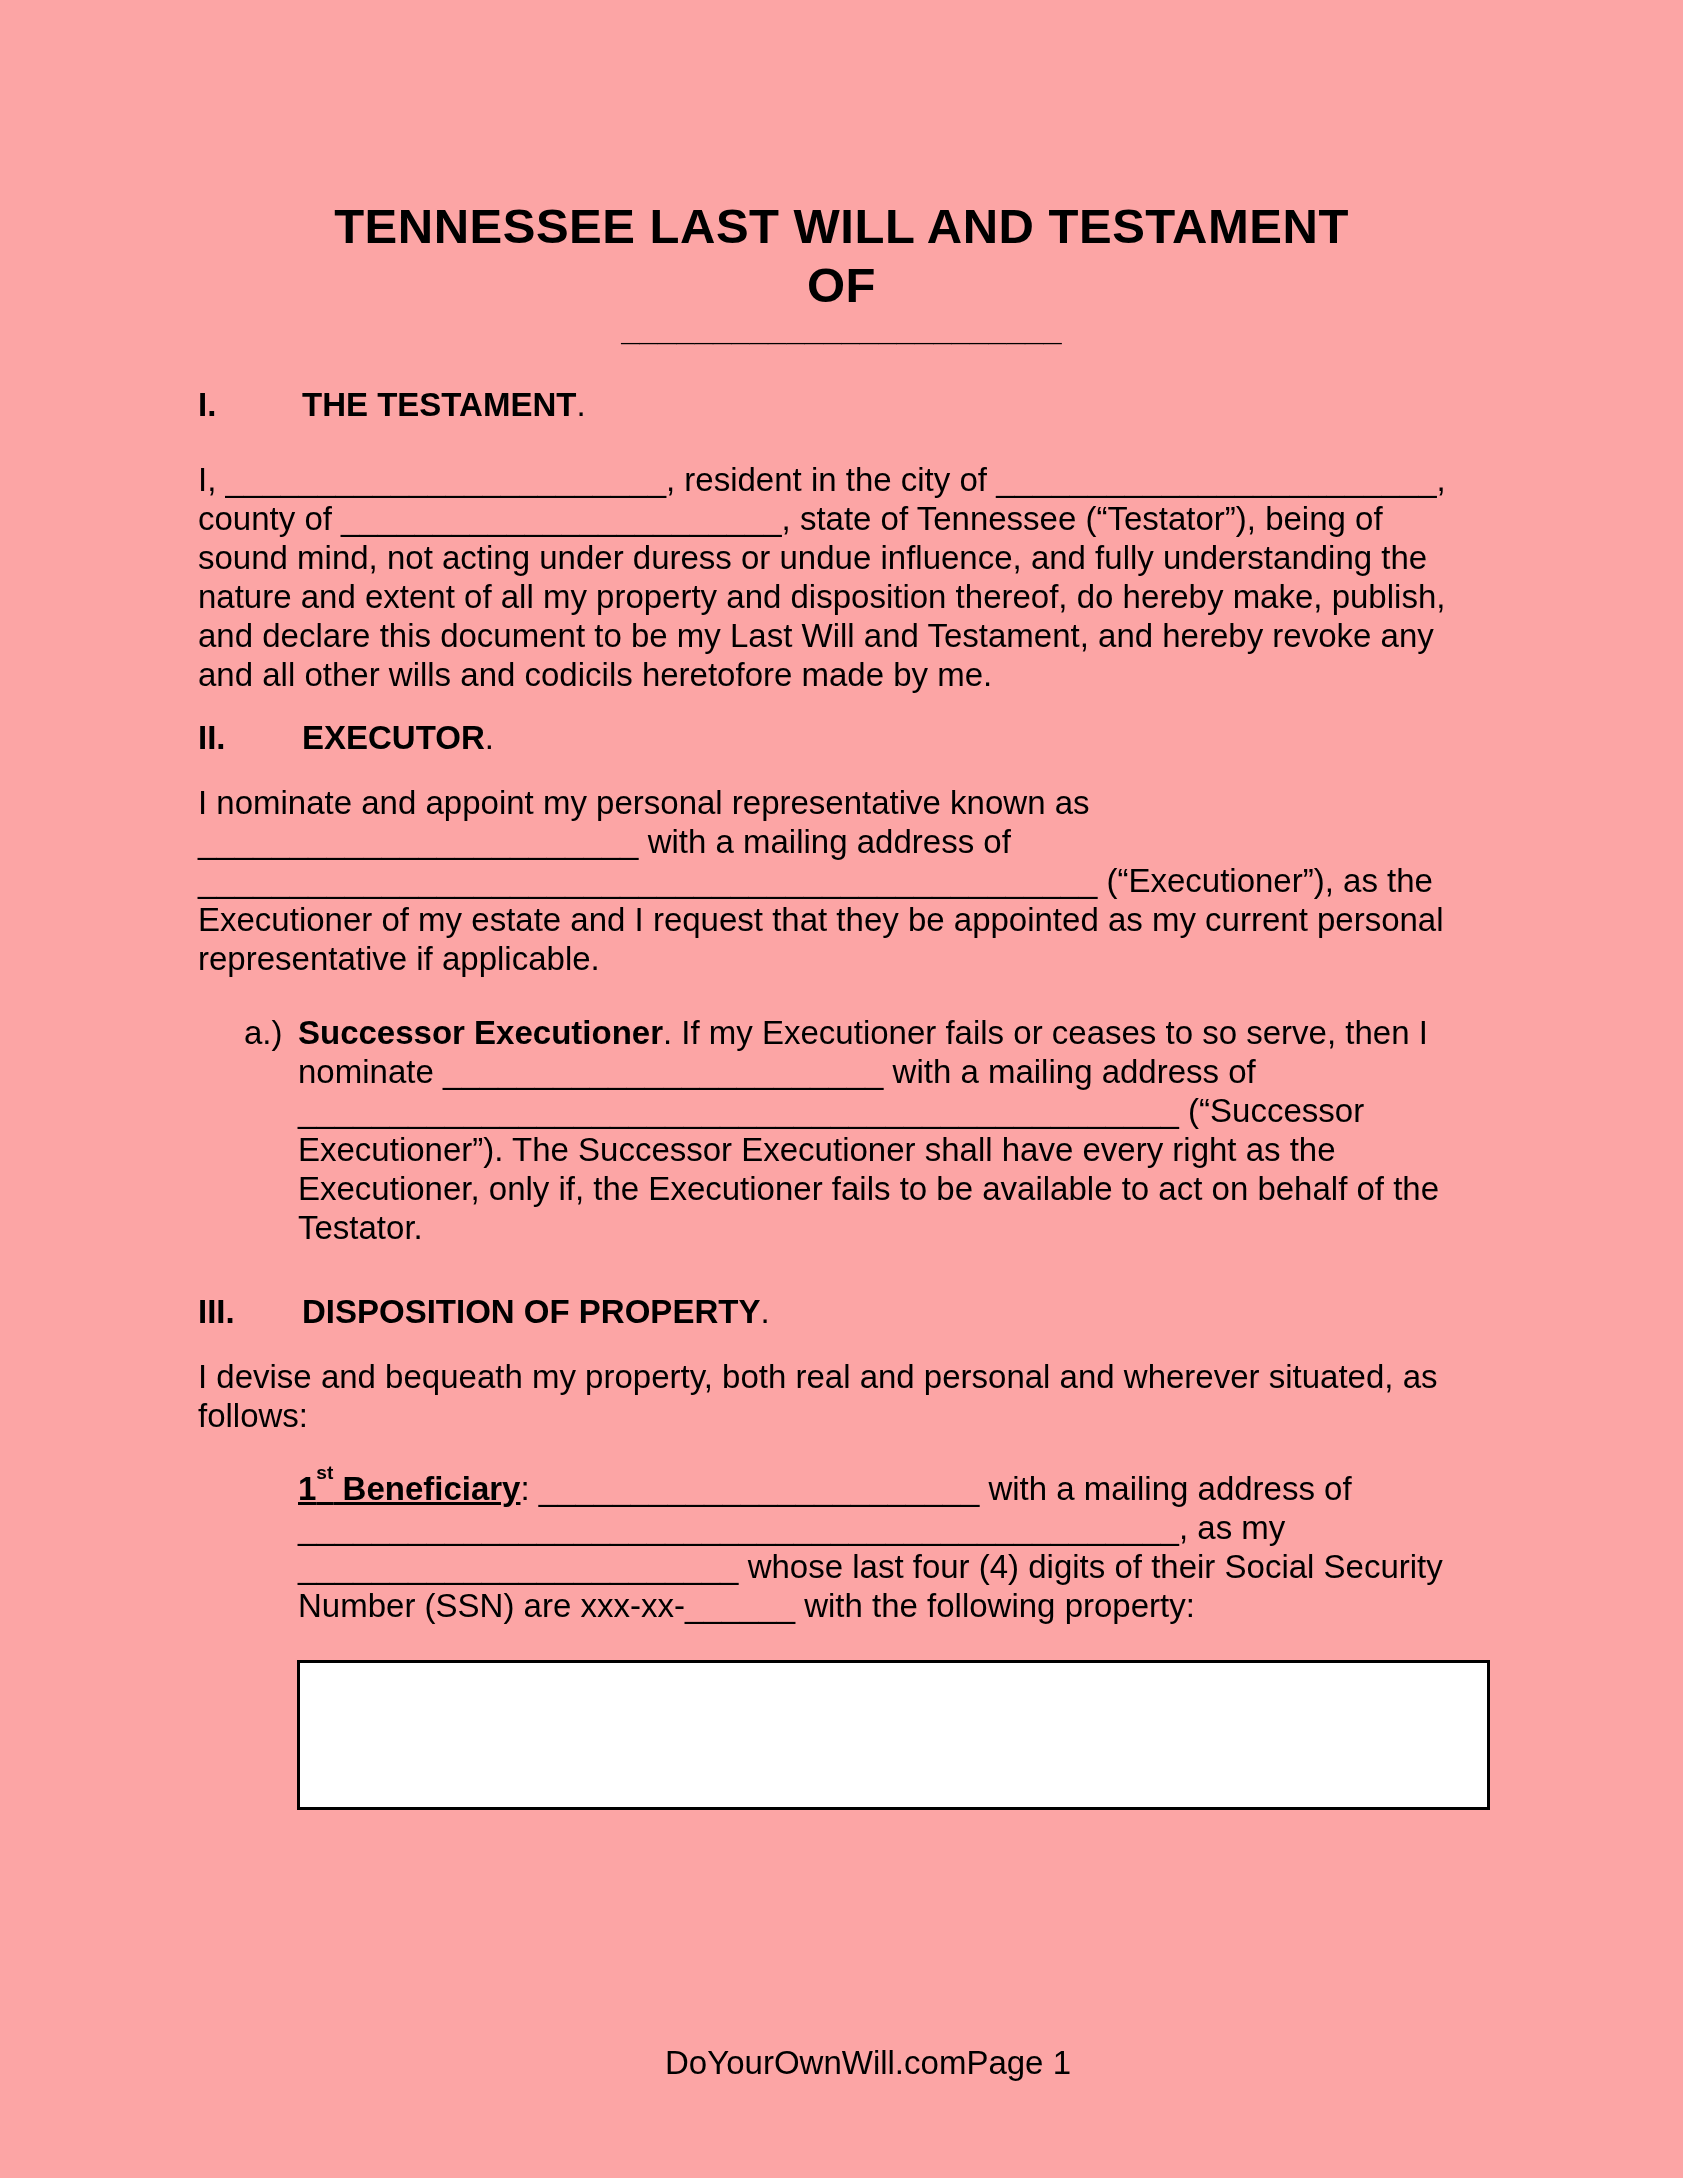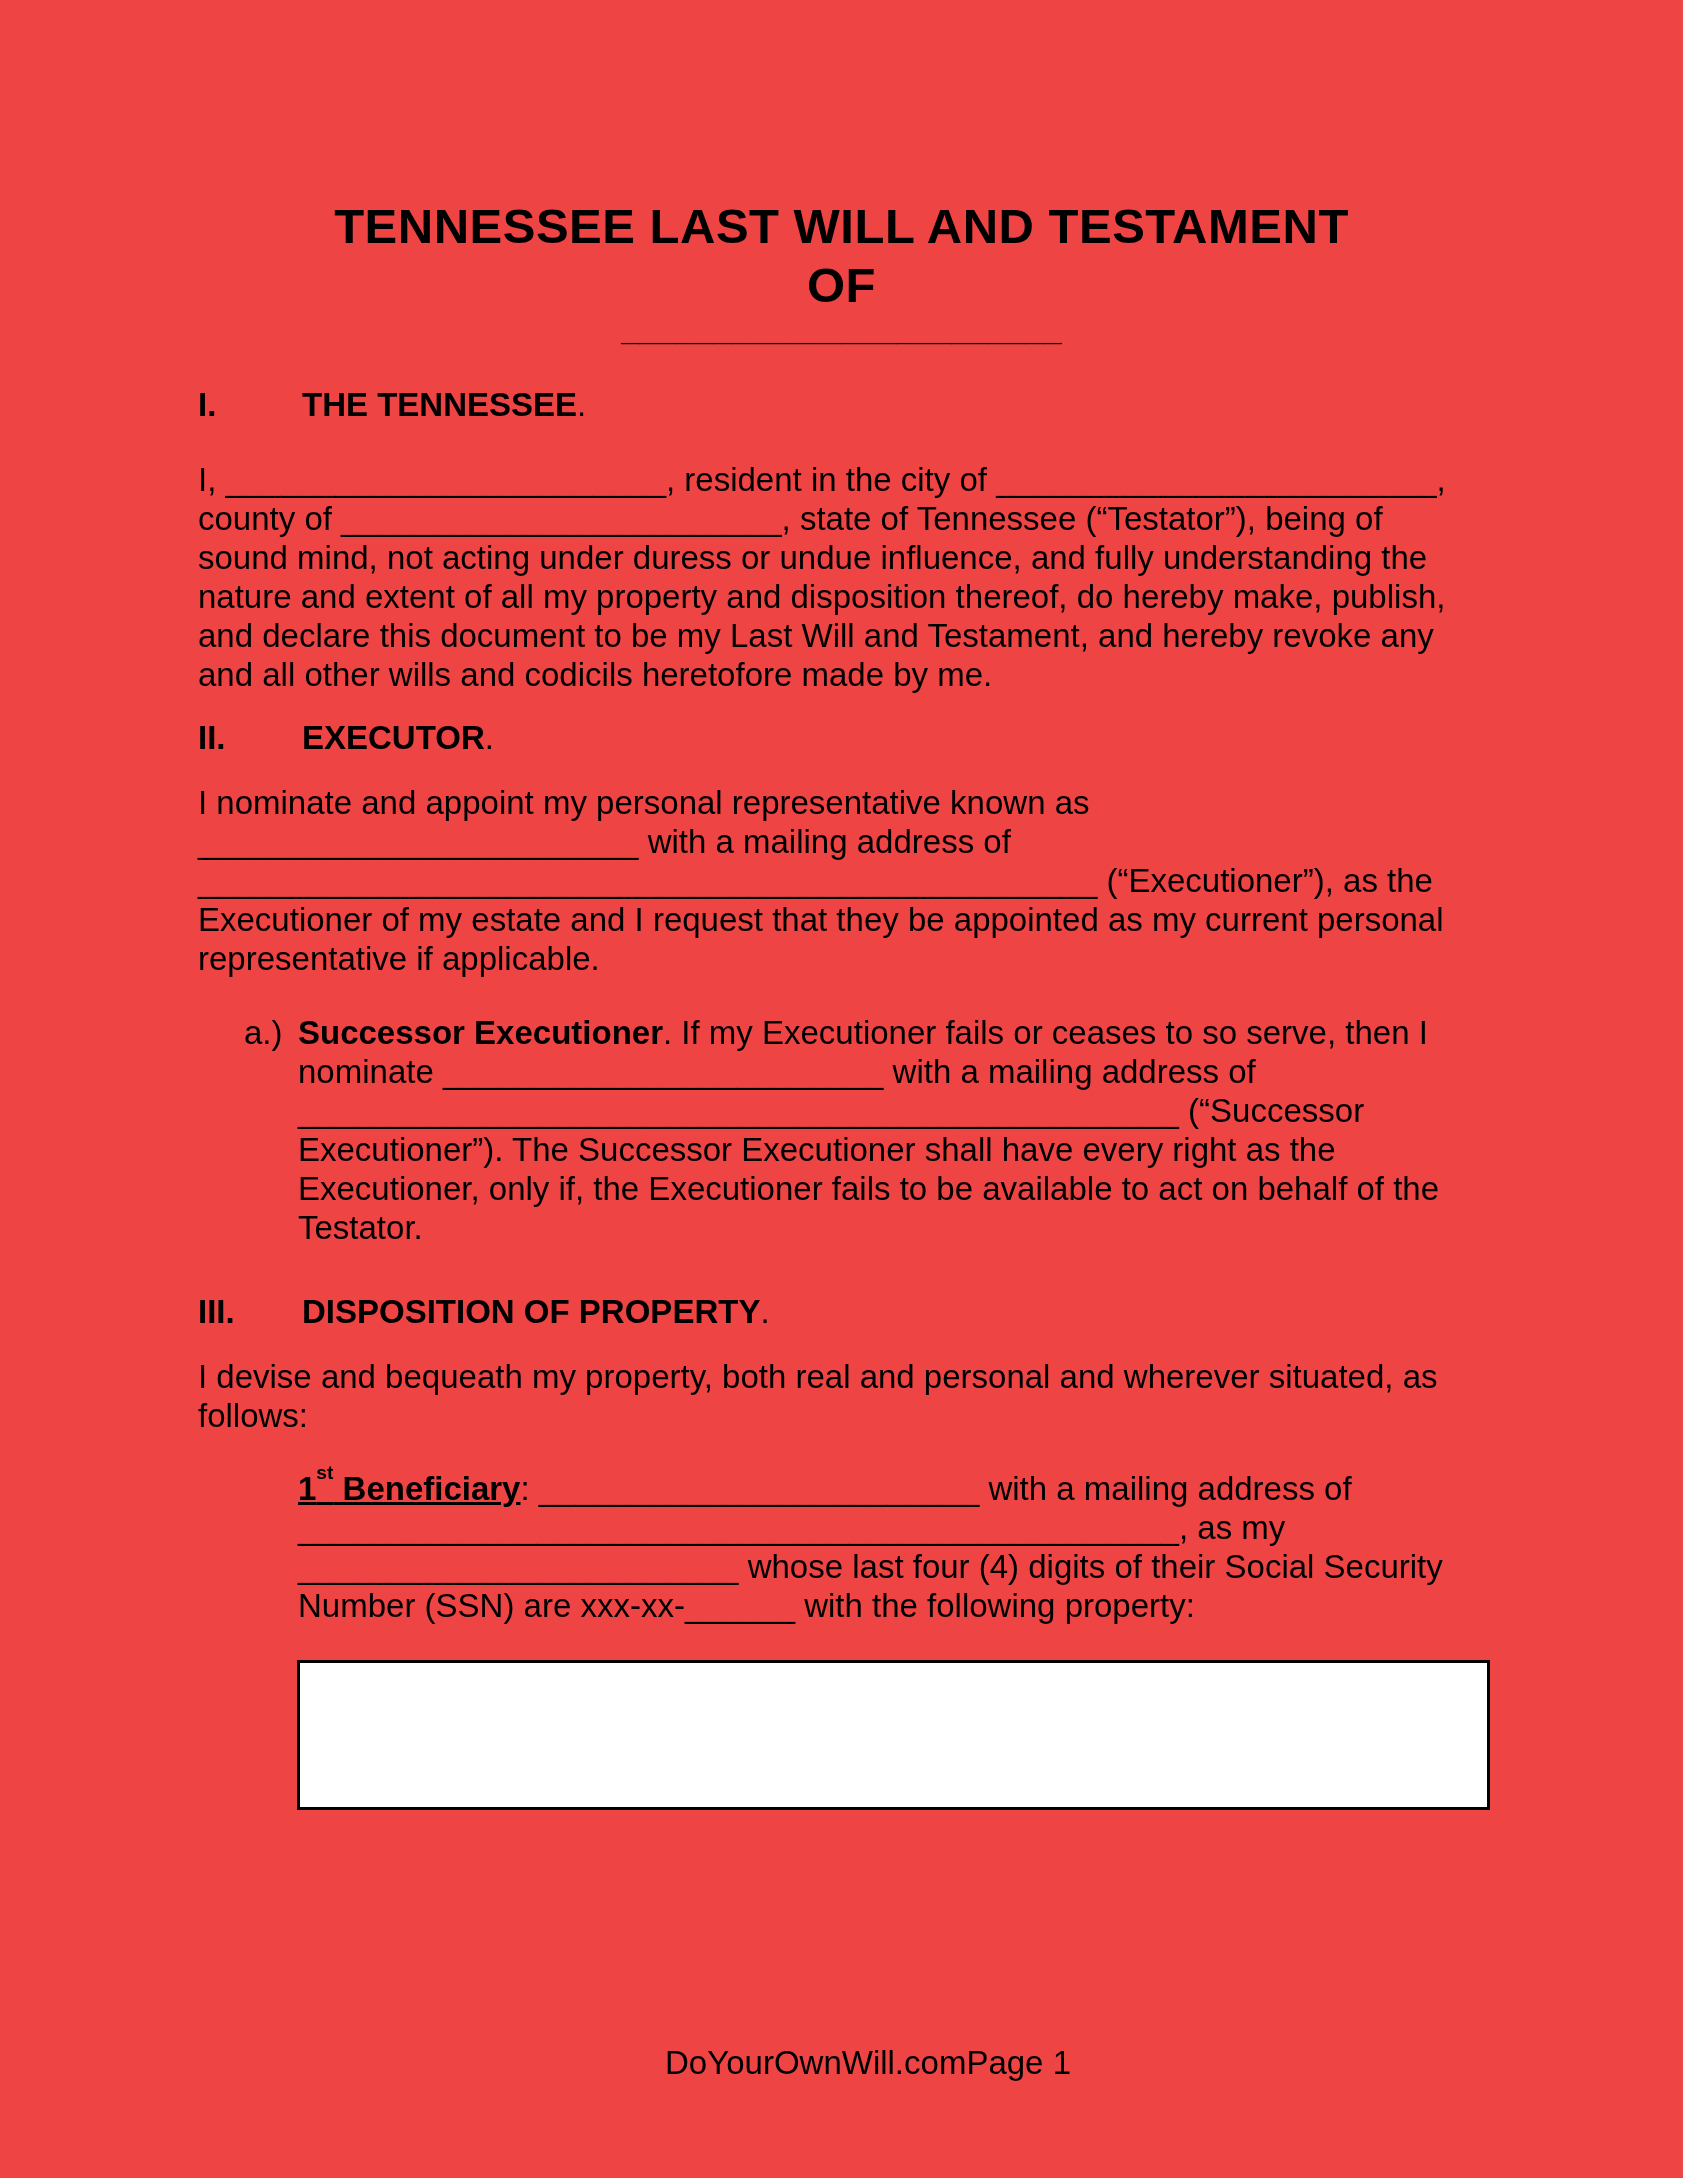--- a/index.html
+++ b/index.html
@@ -1,21 +1,21 @@
 <!DOCTYPE html>
 <html><head>
 <meta charset="utf-8">
 <style>
   * { box-sizing: border-box; }
   html, body { margin: 0; padding: 0; background: #ffffff; }
   .page {
     position: relative;
     width: 1683px;
     height: 2178px;
-    background: #ef4444;
+    background: #fca5a5;
     color: #000000;
     font-family: "Liberation Sans", sans-serif;
     font-size: 33px;
     line-height: 39px;
     padding: 197px 198px 0 198px;
     overflow: hidden;
   }
   .doc-title {
     font-weight: 700;
     font-size: 49px;
@@ -70,21 +70,21 @@
 
   <div class="doc-title">
     <div>TENNESSEE LAST WILL AND TESTAMENT</div>
     <div>OF</div>
   </div>
 
   <div class="title-blank"><span>________________________</span></div>
 
   <div class="heading mt37" style="margin-top:37px">
     <span class="hnum">I.</span>
-    <span class="htext"><b>THE TENNESSEE</b><span class="hperiod">.</span></span>
+    <span class="htext"><b>THE TESTAMENT</b><span class="hperiod">.</span></span>
   </div>
 
   <p class="body">I, ________________________, resident in the city of ________________________,
 county of ________________________, state of Tennessee (“Testator”), being of
 sound mind, not acting under duress or undue influence, and fully understanding the
 nature and extent of all my property and disposition thereof, do hereby make, publish,
 and declare this document to be my Last Will and Testament, and hereby revoke any
 and all other wills and codicils heretofore made by me.</p>
 
   <div class="heading mt35">

